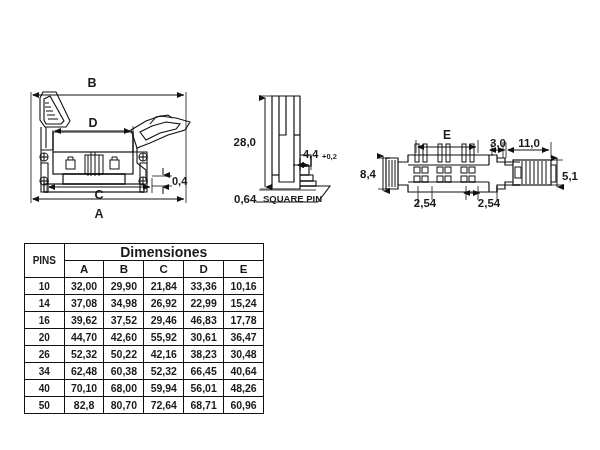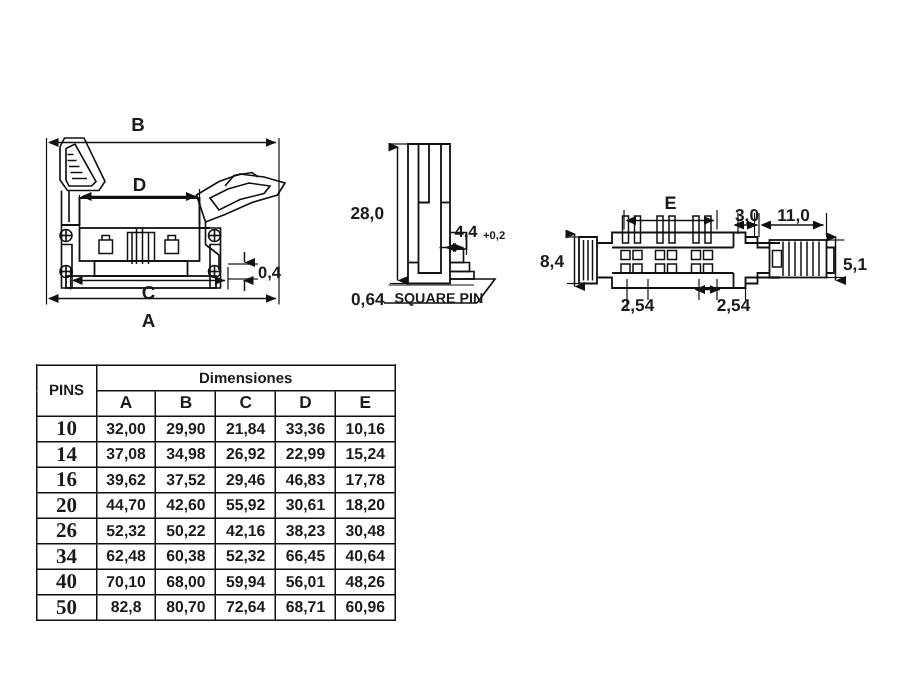--- a/index.html
+++ b/index.html
@@ -49,30 +49,29 @@
     text-align: center;
     padding: 1px 0 1px 0;
     height: 14px;
     line-height: 13px;
   }
   table.dimtable th.pins-head {
     width: 40px;
     font-size: 10px;
   }
   table.dimtable th.dims-head {
-    font-size: 10px;
+    font-size: 14px;
     font-weight: bold;
   }
   table.dimtable th.sub {
     font-size: 11.5px;
     width: 40px;
   }
   table.dimtable td.pins-cell {
-    font-size: 14px;
-    font-family: Liberation Serif, serif;
+    font-size: 10px;
   }
 </style>
 </head>
 <body>
 
 <svg id="canvas" viewBox="0 0 600 450">
   <defs>
     <marker id="arrR" markerWidth="8" markerHeight="8" refX="7" refY="3" orient="auto" markerUnits="userSpaceOnUse">
       <path d="M0,0 L7,3 L0,6 z" fill="#111111"></path>
     </marker>
@@ -388,21 +387,21 @@
         <td>29,46</td>
         <td>46,83</td>
         <td>17,78</td>
       </tr>
       <tr>
         <td class="pins-cell">20</td>
         <td>44,70</td>
         <td>42,60</td>
         <td>55,92</td>
         <td>30,61</td>
-        <td>18,20</td>
+        <td>36,47</td>
       </tr>
       <tr>
         <td class="pins-cell">26</td>
         <td>52,32</td>
         <td>50,22</td>
         <td>42,16</td>
         <td>38,23</td>
         <td>30,48</td>
       </tr>
       <tr>

